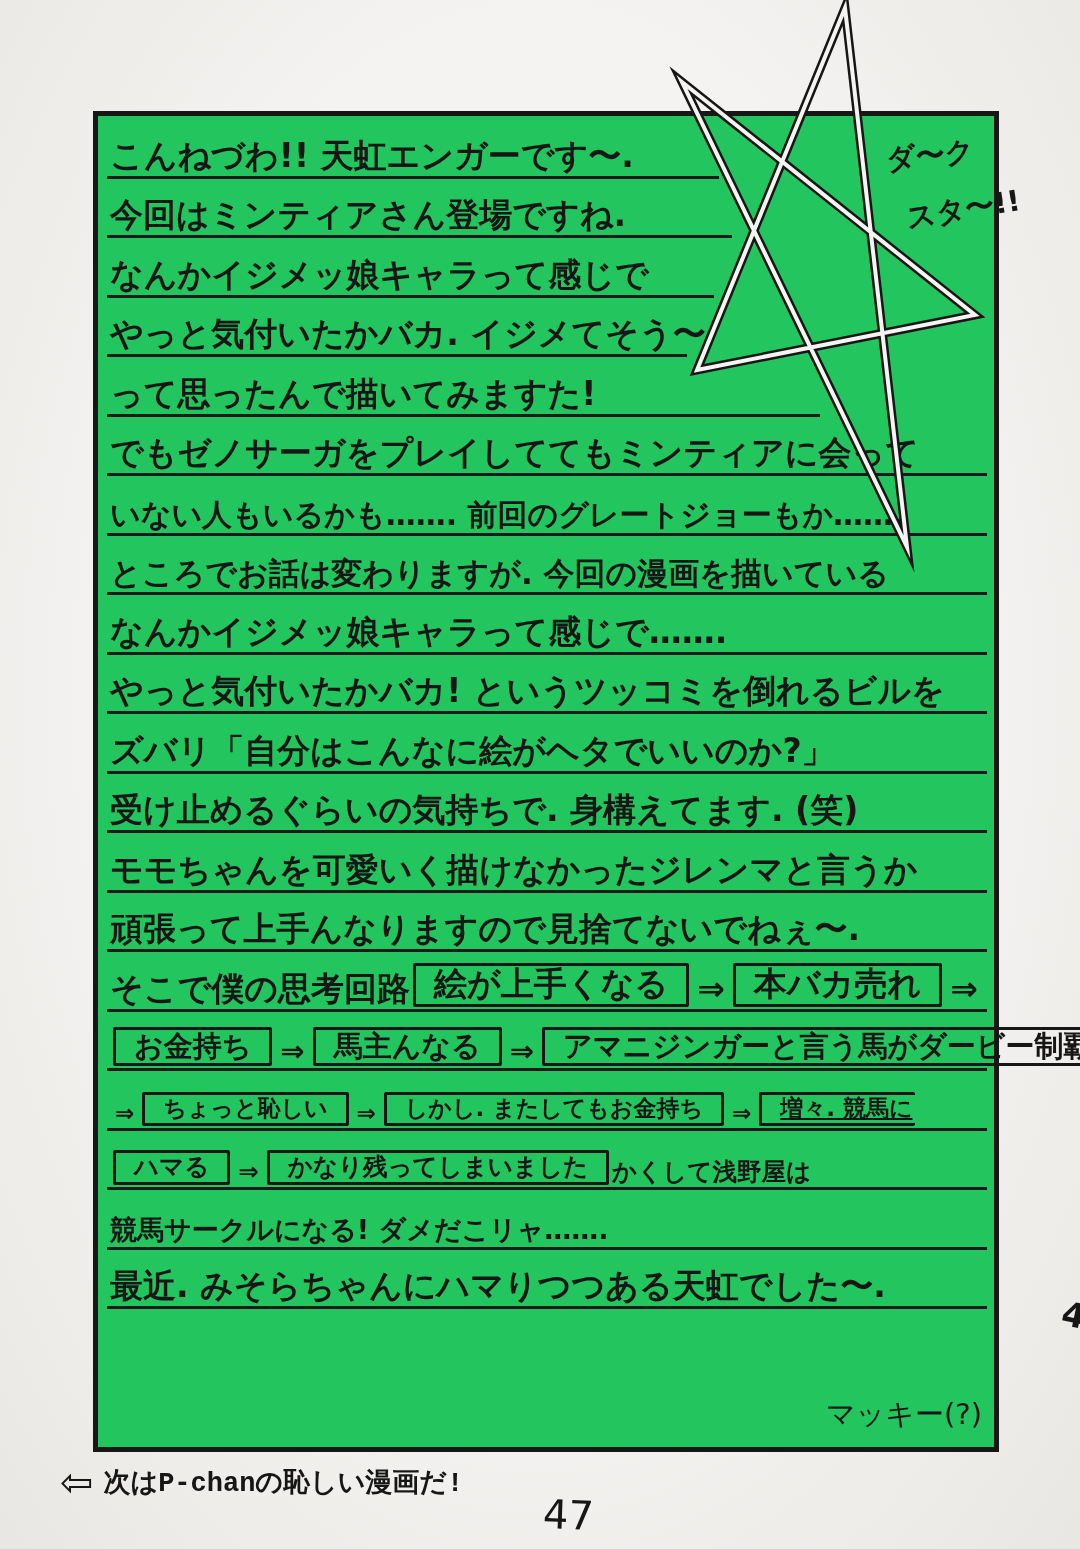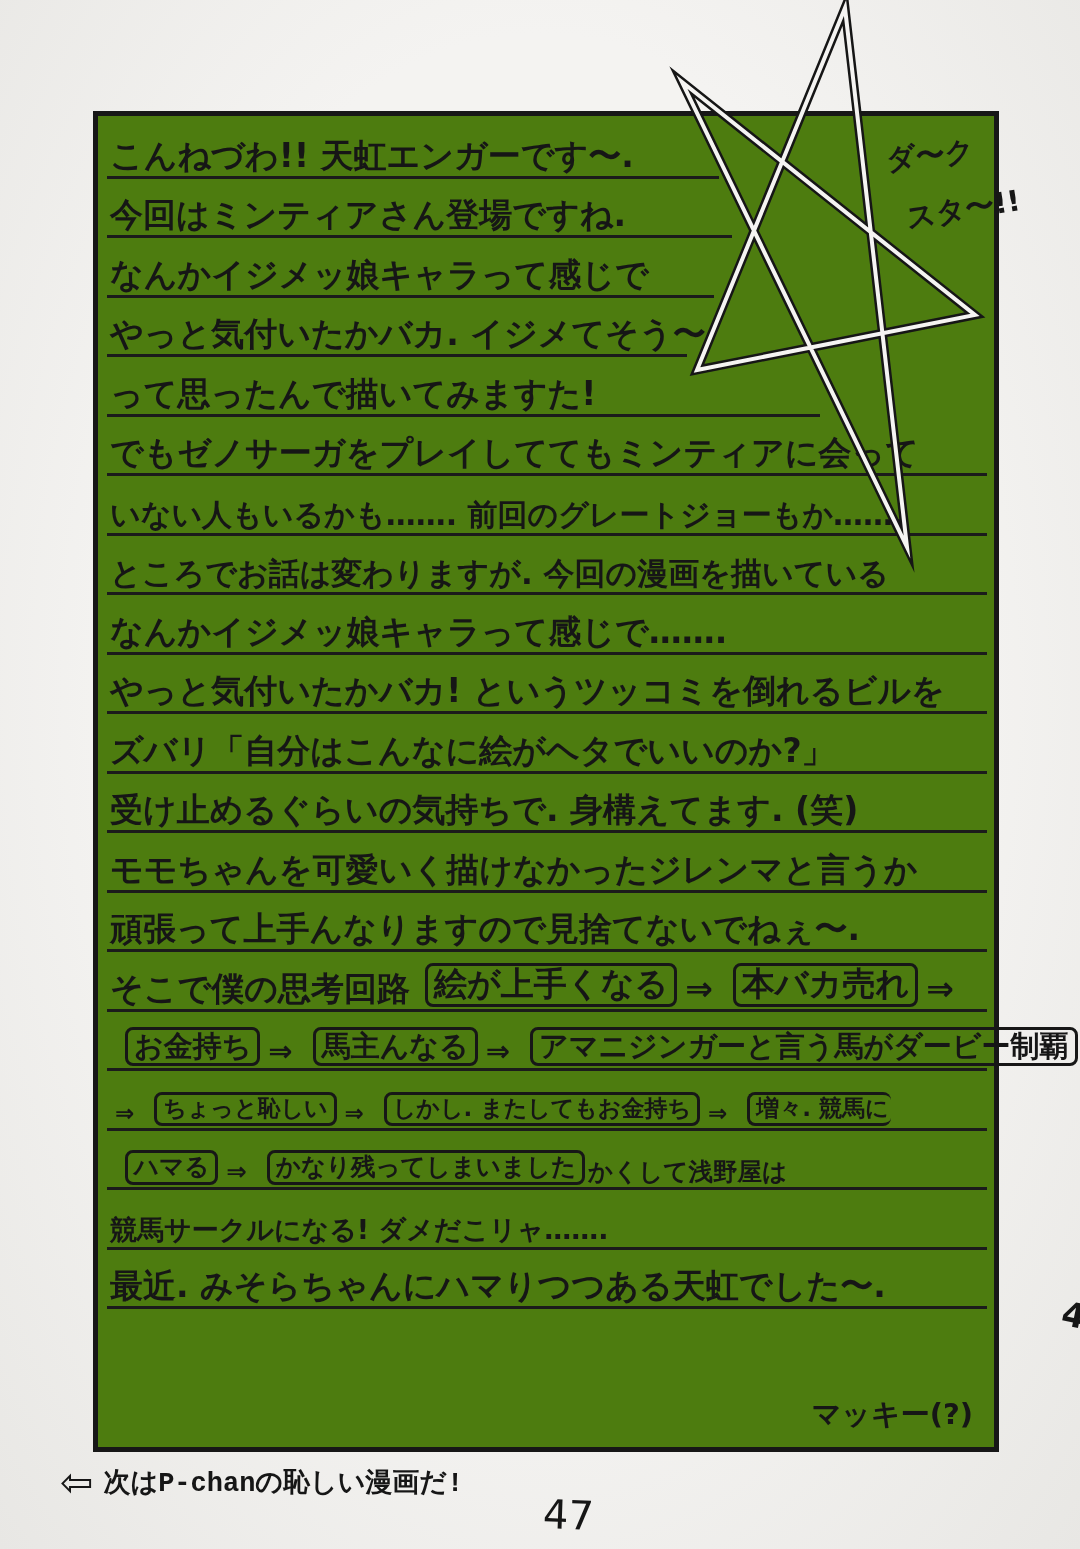--- a/index.html
+++ b/index.html
@@ -3,47 +3,47 @@
 <meta charset="utf-8">
 <style>
   html,body{margin:0;padding:0;}
   body{
     width:1080px;height:1549px;position:relative;overflow:hidden;
     background:radial-gradient(ellipse at 50% 45%, #f4f3f1 55%, #e8e7e4 100%);
     font-family:"DejaVu Sans",sans-serif;color:#161616;
   }
   .frame{
     position:absolute;left:93px;top:111px;width:906px;height:1341px;
-    border:5px solid #171717;box-sizing:border-box;background:#4d7c0f;
+    border:5px solid #171717;box-sizing:border-box;background:#22c55e;
   }
   .rows{position:absolute;left:9px;top:3px;width:880px;}
   .row{
     height:59.5px;box-sizing:border-box;border-bottom:3px solid #1b1b1b;
     display:flex;align-items:flex-end;padding:0 0 2px 3px;
     font-size:33px;font-weight:600;white-space:nowrap;width:100%;
   }
   .row:nth-child(1){width:612px}
   .row:nth-child(2){width:625px}
   .row:nth-child(3){width:607px}
   .row:nth-child(4){width:580px}
   .row:nth-child(5){width:713px}
   .row:nth-child(7){font-size:30px}
   .row:nth-child(8){font-size:31px}
   .row:nth-child(16){font-size:29px}
   .row:nth-child(17){font-size:23px}
   .row:nth-child(18){font-size:24.5px}
   .row:nth-child(19){font-size:27px}
   .txt{display:inline-block;line-height:1.05;}
   .box{
-    display:inline-block;border:3px solid #171717;border-radius:8px;
-    padding:1px 6px 2px;margin:0 3px 0 15px;line-height:1.05;
+    display:inline-block;border:3px solid #171717;border-radius:2px;
+    padding:1px 18px 2px;margin:0 3px 0 3px;line-height:1.05;
   }
-  .box.open{border-right:none;padding-right:2px;margin-right:0;}
+  .box.open{border-right:none;padding-right:2px;margin-right:0;text-decoration:underline;}
   .arrow{margin:0 5px;font-weight:700;line-height:1.05;}
-  .signature{position:absolute;right:21px;bottom:12px;font-size:29px;font-weight:700;}
+  .signature{position:absolute;right:12px;bottom:12px;font-size:29px;font-weight:400;}
   .star{position:absolute;left:598px;top:-4px;width:480px;height:600px;pointer-events:none;}
   .cap1{position:absolute;left:886px;top:136px;font-size:29px;font-weight:600;transform:rotate(-6deg);}
   .cap2{position:absolute;left:906px;top:190px;font-size:29px;font-weight:600;transform:rotate(-9deg);}
   .edge-mark{position:absolute;left:1062px;top:1295px;font-size:34px;font-weight:600;transform:rotate(12deg);}
   .footer-note{position:absolute;left:60px;top:1462px;display:flex;align-items:center;gap:10px;}
   .f-arrow{font-size:40px;line-height:1;}
   .f-text{font-size:27px;font-weight:600;font-family:Liberation Mono, monospace;}
   .page-number{position:absolute;left:543px;top:1492px;font-size:40px;font-weight:500;transform:rotate(2deg);}
 </style>
 </head>

